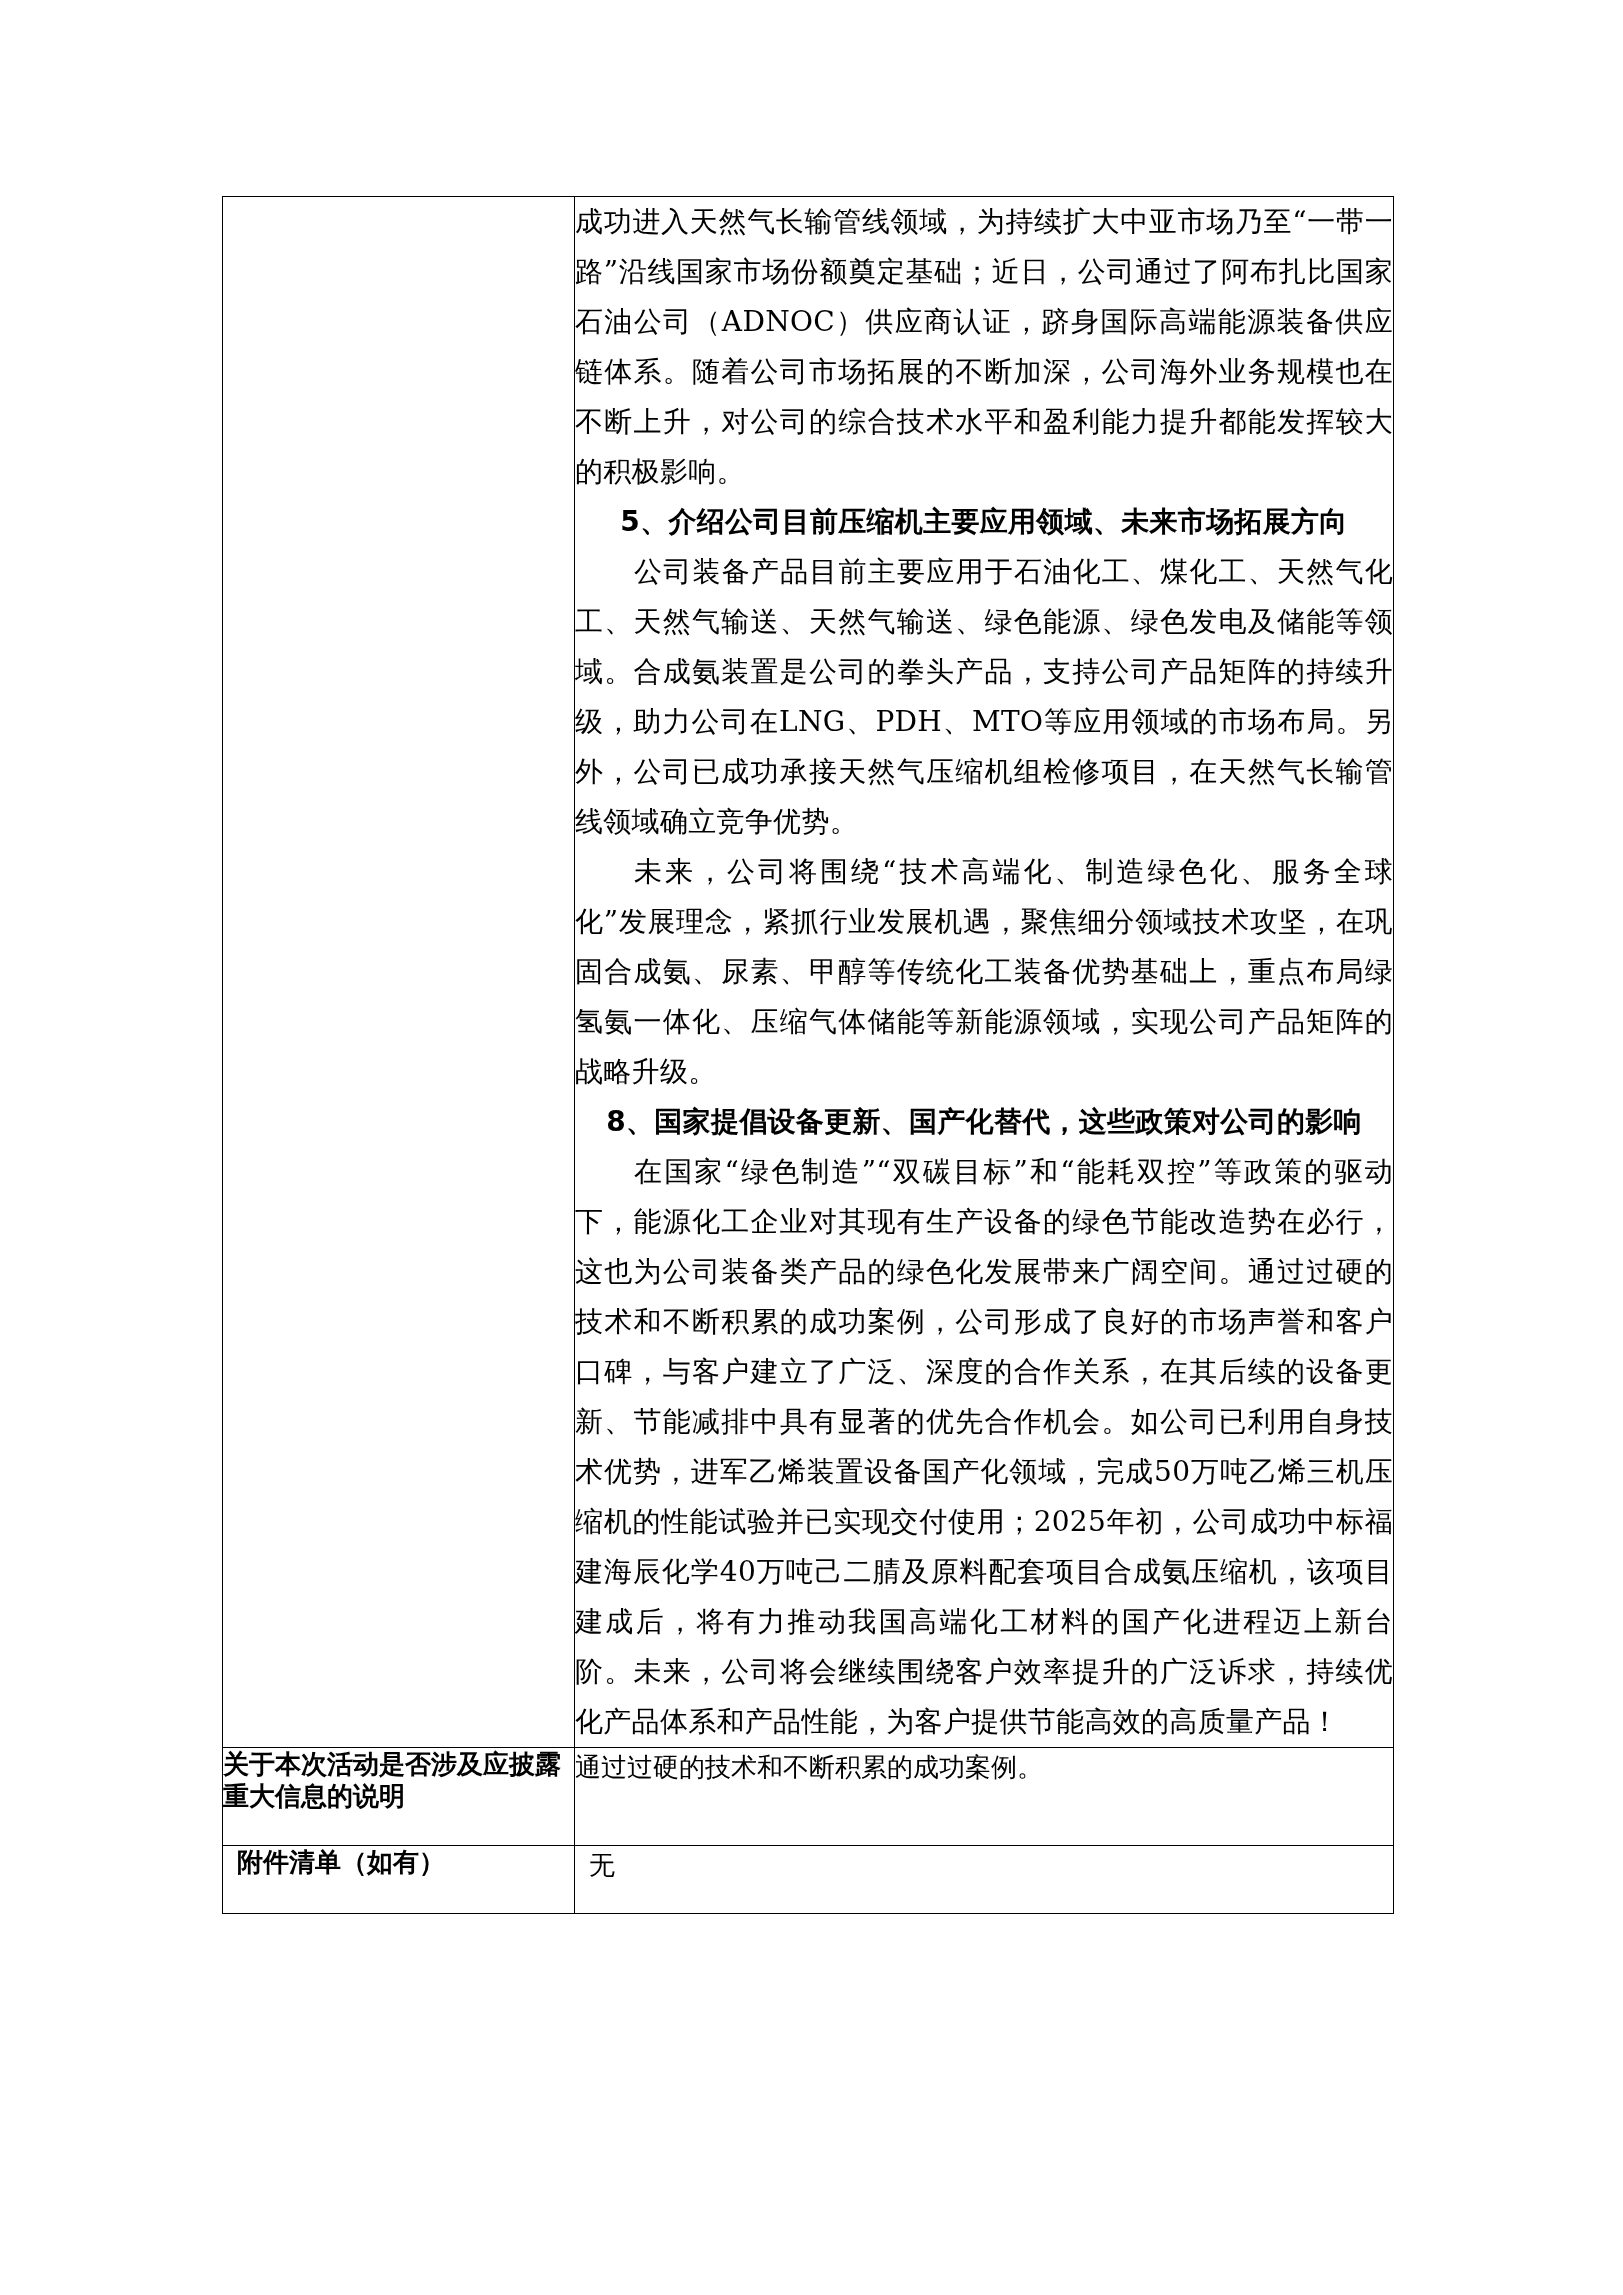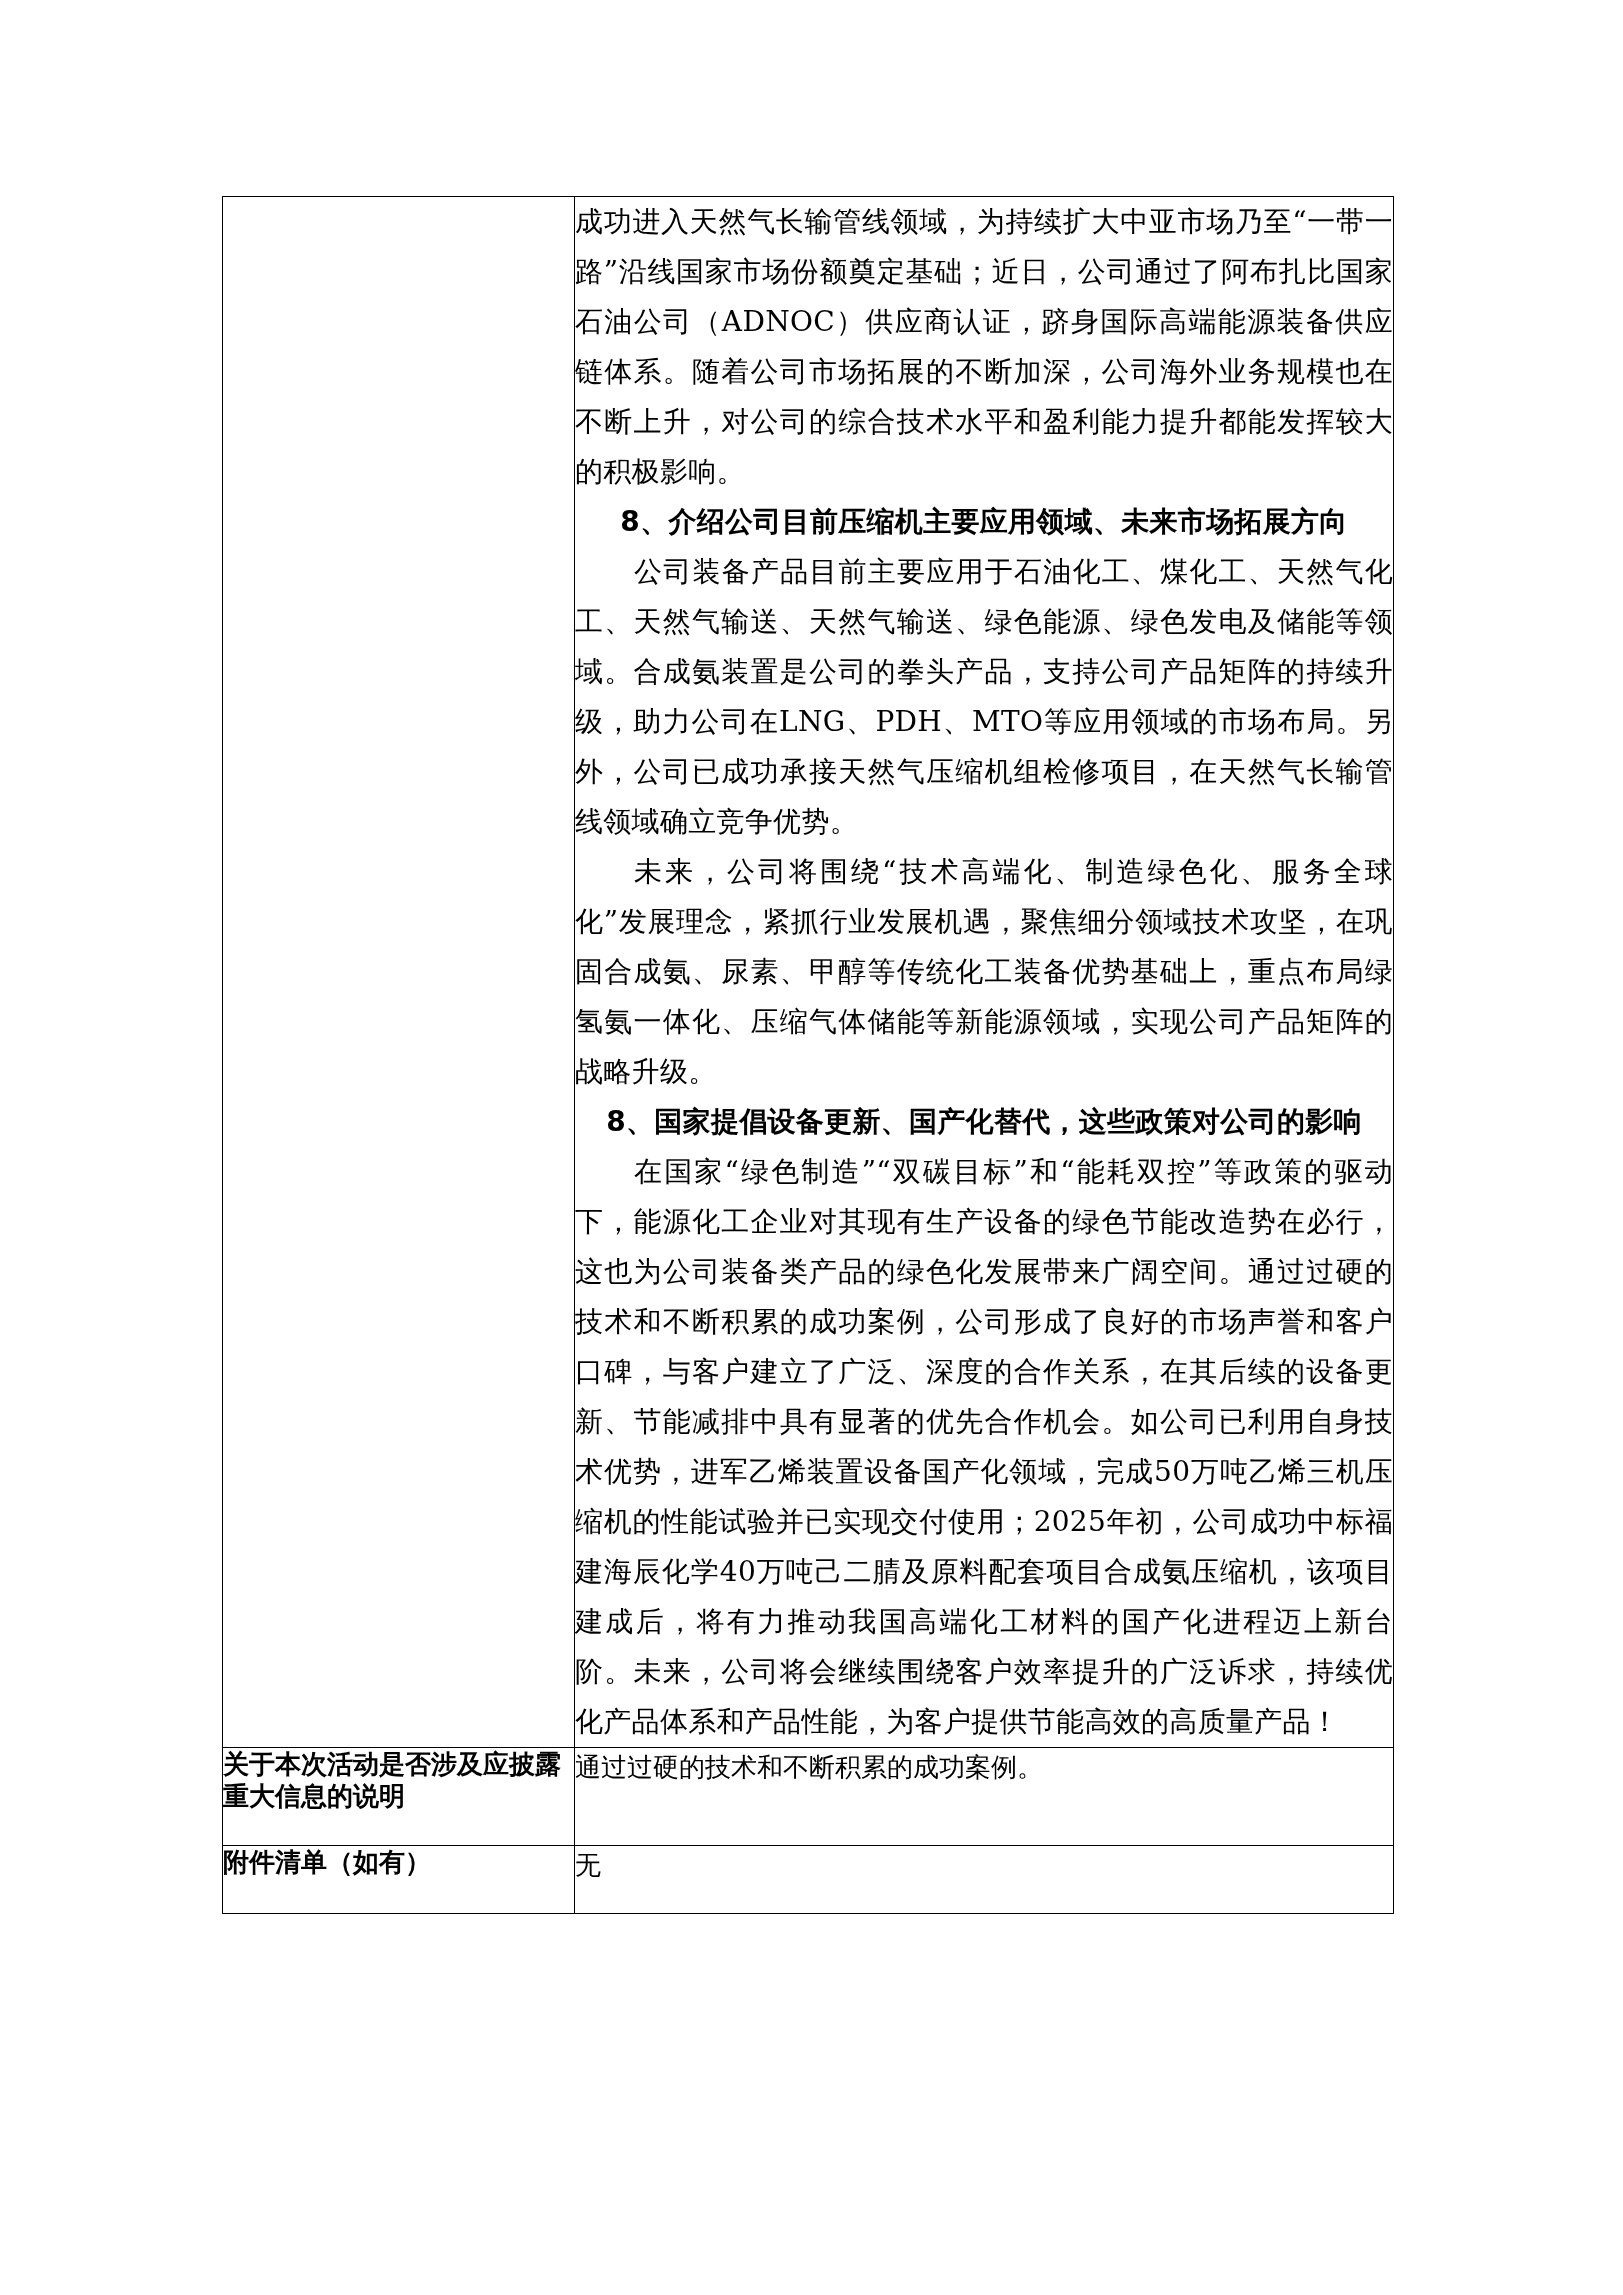--- a/index.html
+++ b/index.html
@@ -82,21 +82,21 @@
     font-size: 26px;
     line-height: 39px;
     padding: 19.6px 13px 19.6px 18.3px;
     font-family: "DejaVu Serif", "Liberation Serif", serif;
     vertical-align: middle;
   }
 
   .row-explanation .label-cell,
   .row-explanation .value-cell { height: 97px; }
   .row-attachments .label-cell,
-  .row-attachments .value-cell { height: 67px; }
+  .row-attachments .value-cell { height: 67px; padding-left: 14px; }
   .row-date .label-cell,
   .row-date .value-cell { height: 74px; }
 </style>
 </head>
 <body>
 
 <div class="page">
 
   <table class="doc-table">
     <colgroup>
@@ -104,21 +104,21 @@
       <col class="value-col">
     </colgroup>
     <tbody>
 
       <tr>
         <td class="label-cell"></td>
         <td class="content-cell">
 
           <p class="para no-indent">成功进入天然气长输管线领域，为持续扩大中亚市场乃至“一带一路”沿线国家市场份额奠定基础；近日，公司通过了阿布扎比国家石油公司（ADNOC）供应商认证，跻身国际高端能源装备供应链体系。随着公司市场拓展的不断加深，公司海外业务规模也在不断上升，对公司的综合技术水平和盈利能力提升都能发挥较大的积极影响。</p>
 
-          <p class="heading">8、介绍公司目前压缩机主要应用领域、未来市场拓展方向</p>
+          <p class="heading">5、介绍公司目前压缩机主要应用领域、未来市场拓展方向</p>
 
           <p class="para">公司装备产品目前主要应用于石油化工、煤化工、天然气化工、天然气输送、天然气输送、绿色能源、绿色发电及储能等领域。合成氨装置是公司的拳头产品，支持公司产品矩阵的持续升级，助力公司在LNG、PDH、MTO等应用领域的市场布局。另外，公司已成功承接天然气压缩机组检修项目，在天然气长输管线领域确立竞争优势。</p>
 
           <p class="para">未来，公司将围绕“技术高端化、制造绿色化、服务全球化”发展理念，紧抓行业发展机遇，聚焦细分领域技术攻坚，在巩固合成氨、尿素、甲醇等传统化工装备优势基础上，重点布局绿氢氨一体化、压缩气体储能等新能源领域，实现公司产品矩阵的战略升级。</p>
 
           <p class="heading">8、国家提倡设备更新、国产化替代，这些政策对公司的影响</p>
 
           <p class="para">在国家“绿色制造”“双碳目标”和“能耗双控”等政策的驱动下，能源化工企业对其现有生产设备的绿色节能改造势在必行，这也为公司装备类产品的绿色化发展带来广阔空间。通过过硬的技术和不断积累的成功案例，公司形成了良好的市场声誉和客户口碑，与客户建立了广泛、深度的合作关系，在其后续的设备更新、节能减排中具有显著的优先合作机会。如公司已利用自身技术优势，进军乙烯装置设备国产化领域，完成50万吨乙烯三机压缩机的性能试验并已实现交付使用；2025年初，公司成功中标福建海辰化学40万吨己二腈及原料配套项目合成氨压缩机，该项目建成后，将有力推动我国高端化工材料的国产化进程迈上新台阶。未来，公司将会继续围绕客户效率提升的广泛诉求，持续优化产品体系和产品性能，为客户提供节能高效的高质量产品！</p>
 
         </td>

